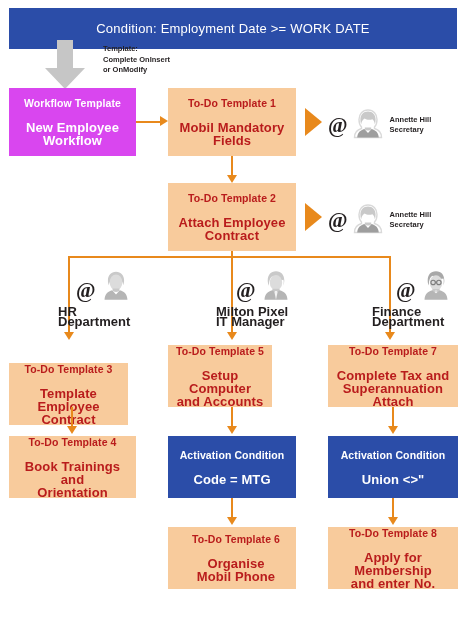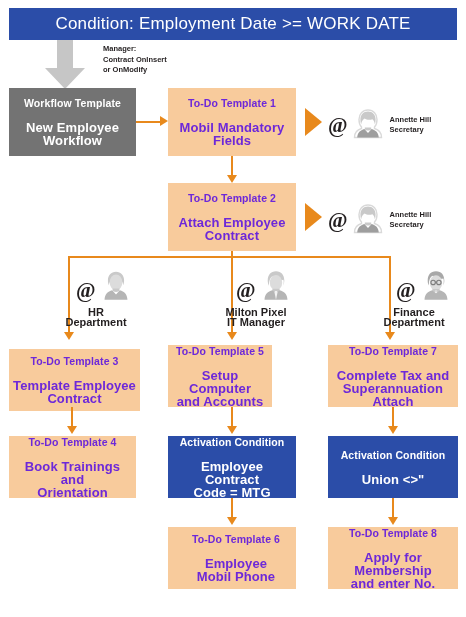--- a/index.html
+++ b/index.html
@@ -14,24 +14,24 @@
     background: #ffffff;
     font-family: "Liberation Sans", sans-serif;
     overflow: hidden;
   }
   
   .condition-bar {
     position: absolute;
     left: 9px;
     top: 8px;
     width: 448px;
-    height: 32px;
+    height: 41px;
     background: #2B4DA8;
     color: #ffffff;
-    font-size: 17px;
+    font-size: 13px;
     font-weight: 400;
     display: flex;
     align-items: center;
     justify-content: center;
     letter-spacing: 0.2px;
     box-sizing: border-box;
   }
   
   .grey-arrow {
     position: absolute;
@@ -68,26 +68,26 @@
     letter-spacing: 0.1px;
   }
   .node .body {
     font-size: 13px;
     font-weight: bold;
     margin-top: 11px;
     letter-spacing: 0.1px;
     padding: 0 4px;
   }
   .node.dark-orange {
-    background: #737373;
+    background: #d946ef;
     color: #ffffff;
   }
   .node.light-orange {
     background: #F8CB9C;
-    color: #6d28d9;
+    color: #b91c1c;
   }
   .node.blue {
     background: #2B4DA8;
     color: #ffffff;
   }
   
   .line-h, .line-v {
     position: absolute;
     background: #E8891C;
   }
@@ -132,44 +132,43 @@
   }
   .person-name {
     font-size: 7.5px;
     font-weight: bold;
     color: #231f20;
     line-height: 10px;
     white-space: nowrap;
   }
   .person-label-center {
     position: absolute;
-    font-size: 11px;
+    font-size: 13px;
     font-weight: bold;
     color: #231f20;
     line-height: 10px;
-    text-align: center;
     white-space: nowrap;
   }
 </style>
 </head>
 <body>
 
 <div id="canvas">
 
   <div class="condition-bar">Condition: Employment Date &gt;= WORK DATE</div>
 
   <div class="grey-arrow">
     <svg width="42" height="50" viewBox="0 0 42 50">
       <polygon points="13,0 29,0 29,28 41,28 21,49 1,28 13,28" fill="#C6C6C6"></polygon>
     </svg>
   </div>
 
   <div class="trigger-text">
-    <div>Manager:</div>
-    <div>Contract OnInsert</div>
+    <div>Template:</div>
+    <div>Complete OnInsert</div>
     <div>or OnModify</div>
   </div>
 
   <div class="node dark-orange" style="left:9px; top:88px; width:127px; height:68px;">
     <div class="title">Workflow Template</div>
     <div class="body">
       <div>New Employee</div>
       <div>Workflow</div>
     </div>
   </div>
@@ -290,21 +289,21 @@
         <path d="M12.6 21 C8.4 22.2 5.4 24.6 5.2 29.8 L26.8 29.8 C26.6 24.6 23.6 22.2 19.4 21 L16 23.8 Z" fill="#B5B5B5"></path>
         <path d="M15.2 21.2 L16.8 21.2 L16 24 Z" fill="#EDEDED"></path>
       </svg>
     </span>
   </div>
   <div class="person-label-center" style="left:372px; top:307px; width:84px;">
     <div>Finance</div>
     <div>Department</div>
   </div>
 
-  <div class="node light-orange" style="left:9px; top:349px; width:131px; height:62px;">
+  <div class="node light-orange" style="left:9px; top:363px; width:119px; height:62px;">
     <div class="title">To-Do Template 3</div>
     <div class="body">
       <div>Template Employee</div>
       <div>Contract</div>
     </div>
   </div>
 
   <div class="node light-orange" style="left:168px; top:345px; width:104px; height:62px;">
     <div class="title">To-Do Template 5</div>
     <div class="body">
@@ -334,42 +333,41 @@
     <div class="title">To-Do Template 4</div>
     <div class="body">
       <div>Book Trainings and</div>
       <div>Orientation</div>
     </div>
   </div>
 
   <div class="node blue" style="left:168px; top:436px; width:128px; height:62px;">
     <div class="title">Activation Condition</div>
     <div class="body">
-      <div>Employee Contract</div>
       <div>Code = MTG</div>
     </div>
   </div>
 
   <div class="node blue" style="left:328px; top:436px; width:130px; height:62px;">
     <div class="title">Activation Condition</div>
     <div class="body">
       <div>Union &lt;&gt;"</div>
     </div>
   </div>
 
   <div class="line-v" style="left:231px; top:498px; height:22px;"></div>
   <div class="arrow-down" style="left:226.5px; top:517px;"></div>
 
   <div class="line-v" style="left:392px; top:498px; height:22px;"></div>
   <div class="arrow-down" style="left:387.5px; top:517px;"></div>
 
   <div class="node light-orange" style="left:168px; top:527px; width:128px; height:62px;padding-left:8px;">
     <div class="title">To-Do Template 6</div>
     <div class="body">
-      <div>Employee</div>
+      <div>Organise</div>
       <div>Mobil Phone</div>
     </div>
   </div>
 
   <div class="node light-orange" style="left:328px; top:527px; width:130px; height:62px;">
     <div class="title">To-Do Template 8</div>
     <div class="body">
       <div>Apply for Membership</div>
       <div>and enter No.</div>
     </div>

